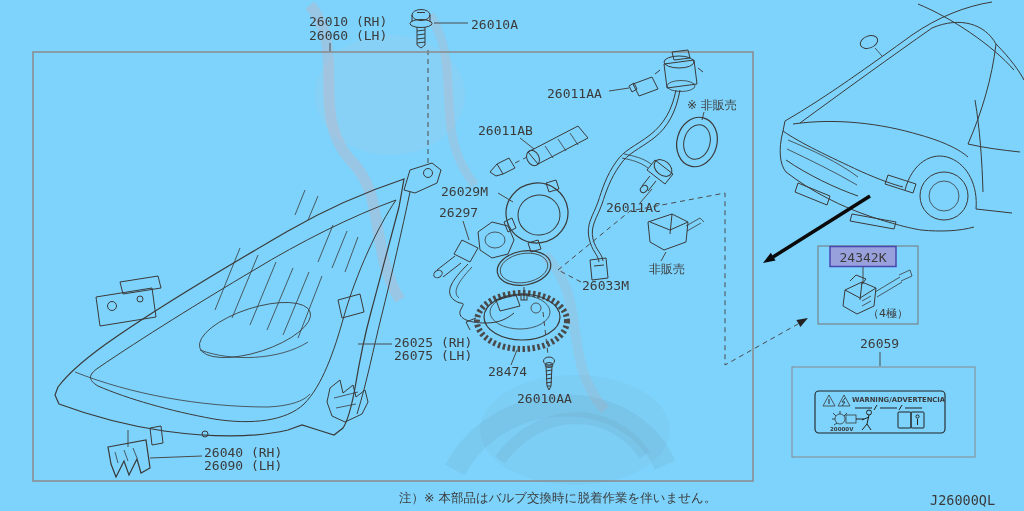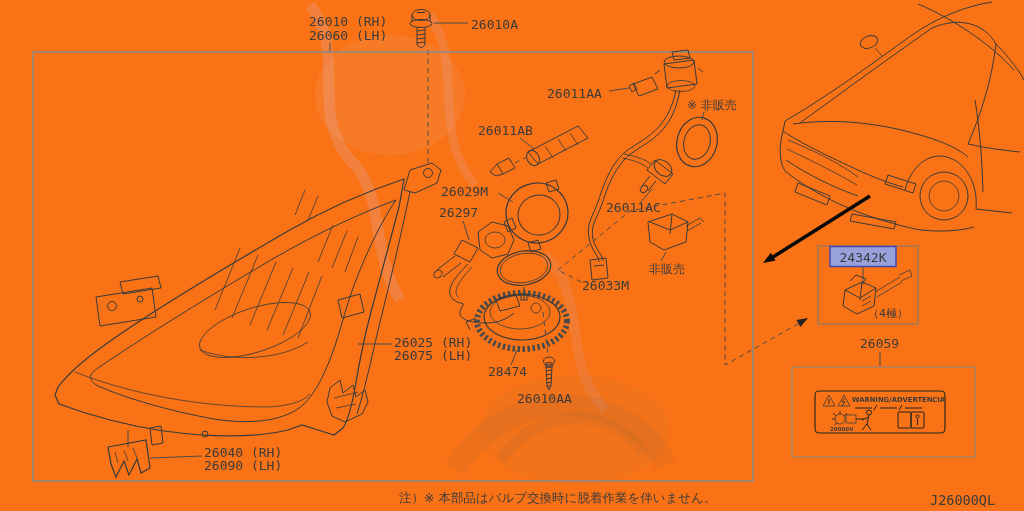--- a/index.html
+++ b/index.html
@@ -1,16 +1,16 @@
 <!DOCTYPE html>
 <html><head>
 <meta charset="utf-8">
 <style>
   html,body{margin:0;padding:0;background:#ffffff;}
-  .stage{position:relative;width:1024px;height:511px;background:#f97316;overflow:hidden;}
+  .stage{position:relative;width:1024px;height:511px;background:#7dd3fc;overflow:hidden;}
   svg{display:block;}
   text{font-family:"DejaVu Sans Mono","Liberation Mono",monospace;fill:#3b3b3b;}
   text.jp{font-family:"DejaVu Sans","Liberation Sans",sans-serif;}
   .ln{stroke:#3a3a3a;stroke-width:1;fill:none;}
   .ln2{stroke:#3a3a3a;stroke-width:1.2;fill:none;}
   .thin{stroke:#3a3a3a;stroke-width:.8;fill:none;}
   .leader{stroke:#4a4a4a;stroke-width:1;fill:none;}
   .dash{stroke:#4a4a4a;stroke-width:1;fill:none;stroke-dasharray:5 4;}
   .wm{pointer-events:none;}
 </style>

